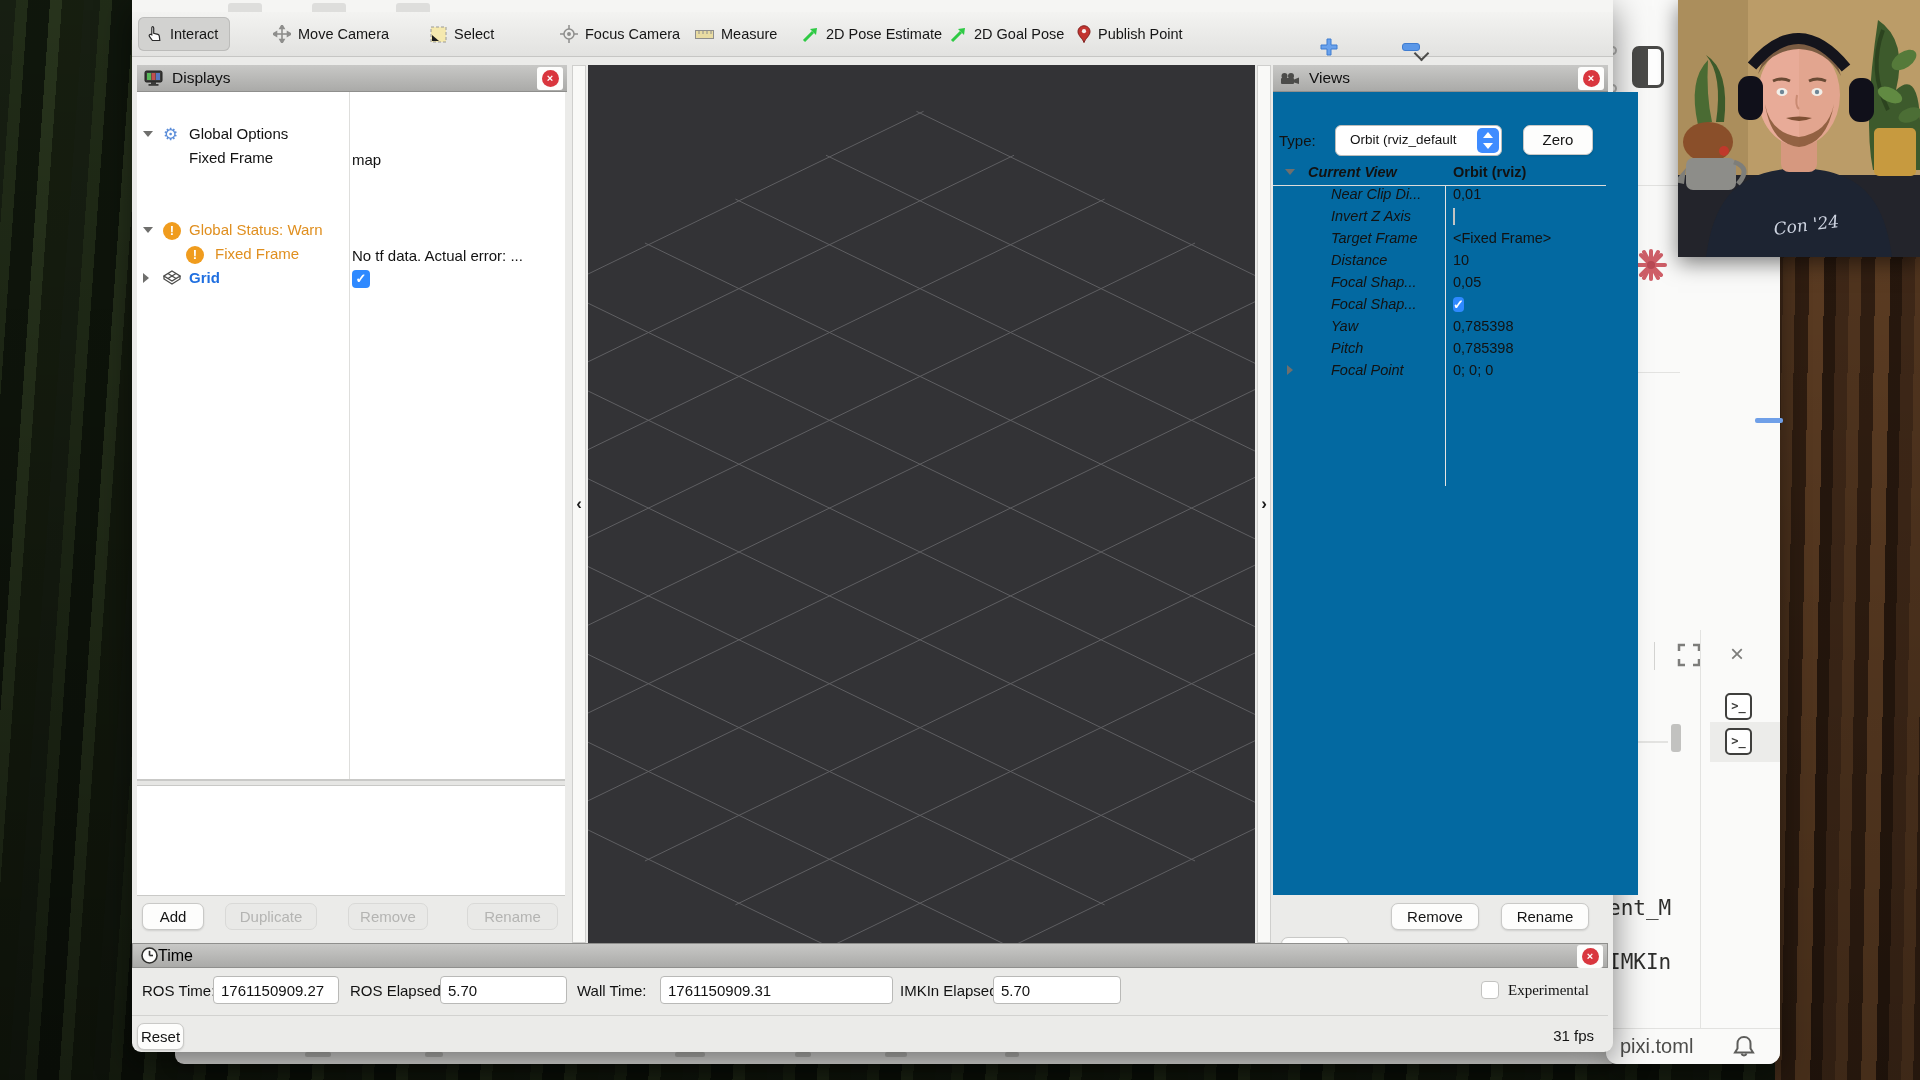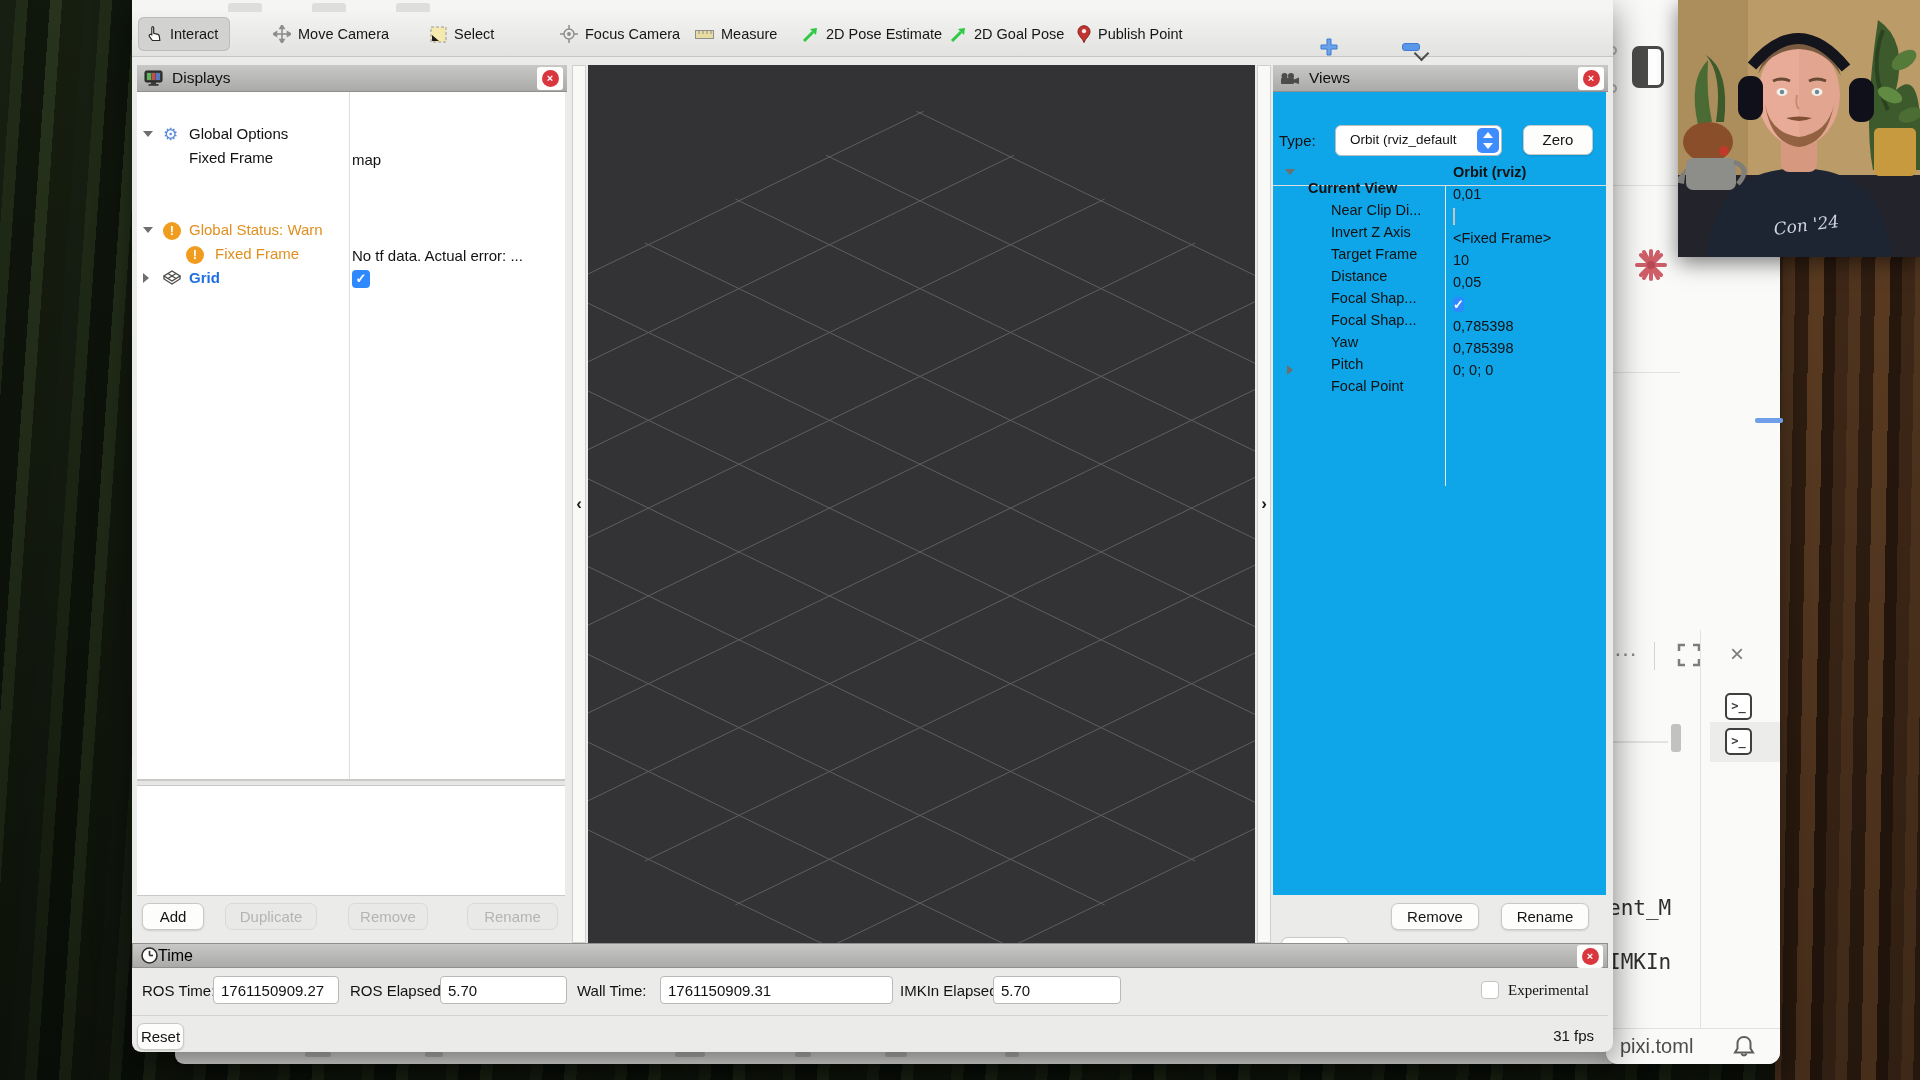--- a/index.html
+++ b/index.html
@@ -98,31 +98,31 @@
     font-size:15px; color:#141414; text-align:center; line-height:25px; box-shadow:0 1px 2px rgba(0,0,0,.12); }
   .btn.disabled { background:#e9e9e7; color:#b4b4b2; border-color:#d9d9d7; box-shadow:none; }
 
   
   .collapse-strip { position:absolute; top:65px; width:14px; height:878px; background:#f9f9f7; border:1px solid #cfcfcd;
     display:flex; align-items:center; justify-content:center; font-size:17px; font-weight:bold; color:#1c1c1c; }
   .viewport { position:absolute; left:456px; top:65px; width:667px; height:878px; background:#333336; overflow:hidden; }
 
   
   .views-panel { left:1141px; top:65px; width:335px; height:865px; background:#ebebe9; }
-  .views-body { position:absolute; left:0; top:27px; width:333px; height:803px; background:#0ea5e9; }
+  .views-body { position:absolute; left:0; top:27px; width:365px; height:803px; background:#0369a1; }
   .type-label { position:absolute; left:6px; top:40px; font-size:15px; color:#121212; }
   .type-dd { position:absolute; left:62px; top:33px; width:167px; height:31px; background:#fff; border:1px solid #bdbdbb; border-radius:6px; }
   .type-dd .ddtext { position:absolute; left:14px; top:6px; font-size:13.5px; color:#121212; white-space:nowrap; overflow:hidden; width:126px; }
   .stepper { position:absolute; right:2px; top:2px; width:22px; height:25px; background:#3f8cff; border-radius:5px; }
   .stepper::before { content:""; position:absolute; left:6px; top:4px; border-left:5px solid transparent; border-right:5px solid transparent; border-bottom:6px solid #fff; }
   .stepper::after  { content:""; position:absolute; left:6px; bottom:4px; border-left:5px solid transparent; border-right:5px solid transparent; border-top:6px solid #fff; }
   .zero-btn { position:absolute; left:250px; top:33px; width:70px; height:30px; line-height:28px;}
   .views-div { position:absolute; left:0; top:93px; width:333px; height:1px; background:#dcdcda; }
   .vrow { position:absolute; left:0; width:333px; height:22px; }
-  .vrow .vlab { position:absolute; top:18px; font-size:14.5px; color:#121212; white-space:nowrap; }
+  .vrow .vlab { position:absolute; top:2px; font-size:14.5px; color:#121212; white-space:nowrap;font-style:italic; }
   .vrow .vval { position:absolute; left:180px; top:2px; font-size:14.5px; color:#121212; white-space:nowrap; }
   .vrow .vvalbox { position:absolute; left:180px; top:1px; }
   .views-vdiv { position:absolute; left:172px; top:94px; width:1px; height:300px; background:#e4e4e2; }
   .bold { font-weight:bold; }
 
   
   .time-panel { position:absolute; left:0px; top:943px; width:1476px; height:109px; }
   .time-head { position:absolute; left:0; top:0; width:1476px; height:25px;
     background:linear-gradient(180deg,#c8c8c6,#aaaaa8); border:1px solid #8f8f8d; display:flex; align-items:center;}
   .time-fields { position:absolute; left:0; top:25px; width:1476px; height:48px; background:#ebebe9; border-bottom:1px solid #d2d2d0;}

